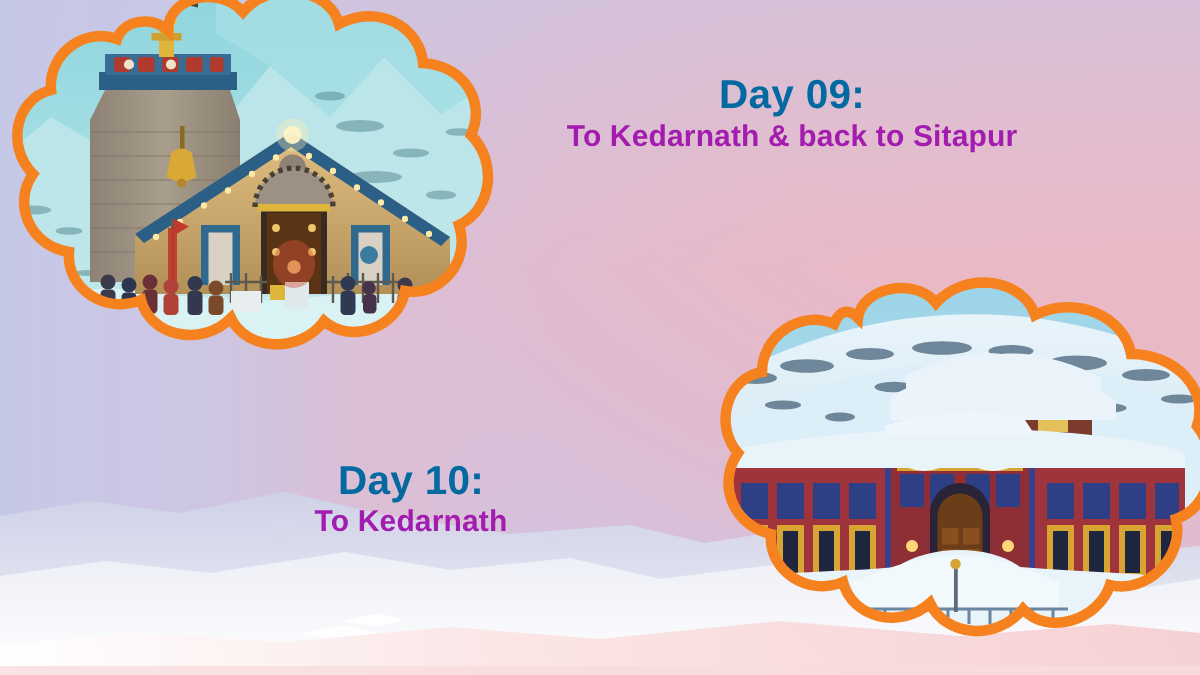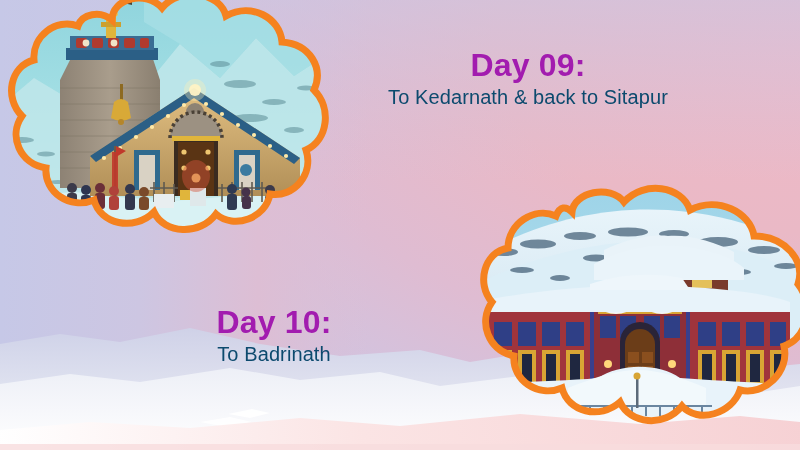--- a/index.html
+++ b/index.html
@@ -59,29 +59,29 @@
 
   
   .caption {
     position: absolute;
     text-align: center;
     line-height: 1.12;
     white-space: nowrap;
   }
   .caption .day {
     display: block;
+    color: #0369a1;
+    font-weight: bold;
+    font-size: 27px;
+    letter-spacing: 0.2px;
+  }
+  .caption .dest {
+    display: block;
     color: #a21caf;
     font-weight: bold;
-    font-size: 32px;
-    letter-spacing: 0.2px;
-  }
-  .caption .dest {
-    display: block;
-    color: #0c4a6e;
-    font-weight: normal;
     font-size: 20px;
     letter-spacing: 0.1px;
     margin-top: 2px;
   }
 
   #caption-day09 {
     left: 352px;
     top: 48px;
     width: 352px;
   }
@@ -473,16 +473,16 @@
     </svg>
   </div>
 
   <div class="caption" id="caption-day09">
     <span class="day">Day 09:</span>
     <span class="dest">To Kedarnath &amp; back to Sitapur</span>
   </div>
 
   <div class="caption" id="caption-day10">
     <span class="day">Day 10:</span>
-    <span class="dest">To Badrinath</span>
+    <span class="dest">To Kedarnath</span>
   </div>
 
 </div>
 
 </body></html>

